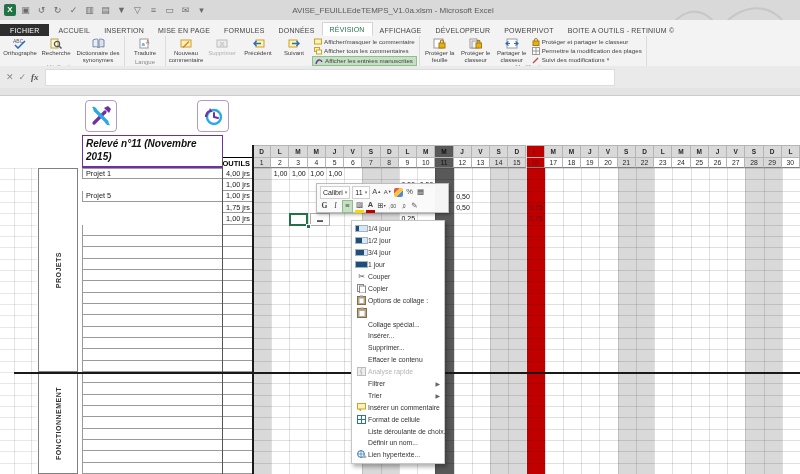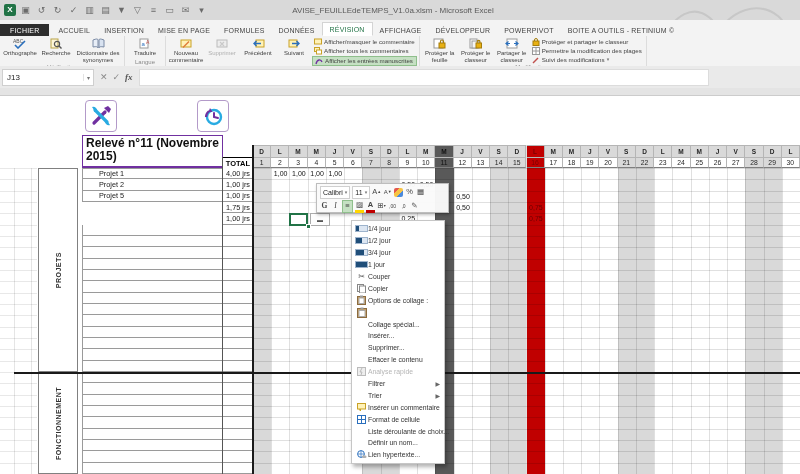--- a/index.html
+++ b/index.html
@@ -47,31 +47,31 @@
   
   .sheet{position:absolute;left:0;top:95px;width:800px;height:379px;background:#fff;overflow:hidden;z-index:1;}
   .stripe{position:absolute;top:50px;bottom:0;}
   .gridv{position:absolute;left:253px;right:0;top:50px;bottom:0;background:repeating-linear-gradient(to right,rgba(0,0,0,0.12) 0 1px,transparent 1px 18.233px);pointer-events:none;z-index:3;}
   .gridh{position:absolute;left:253px;right:0;top:73px;bottom:0;background:repeating-linear-gradient(to bottom,rgba(0,0,0,0.12) 0 1px,transparent 1px 11.33px);pointer-events:none;z-index:3;}
   .mgridh{position:absolute;left:0;width:37px;top:73px;bottom:0;background:repeating-linear-gradient(to bottom,rgba(0,0,0,0.09) 0 1px,transparent 1px 11.33px);pointer-events:none;z-index:1;}
   .mvline{position:absolute;top:73px;bottom:0;width:1px;background:rgba(0,0,0,0.10);z-index:1;}
   .hcell{position:absolute;display:flex;align-items:center;justify-content:center;box-sizing:border-box;border-right:1px solid #b5b5b5;border-top:1px solid #b5b5b5;z-index:4;}
   .hletter{font-size:6.5px;font-weight:bold;color:#454545;}
   .hnum{font-size:6.8px;color:#262626;border-bottom:1px solid #7f7f7f;}
-  .ncell{position:absolute;left:82px;width:141px;box-sizing:border-box;background:#fff;border:1px solid #9a9a9a;border-top:none;font-size:7.3px;color:#1a1a1a;display:flex;align-items:center;padding-left:16px;z-index:4;text-align:center;}
+  .ncell{position:absolute;left:82px;width:141px;box-sizing:border-box;background:#fff;border:1px solid #9a9a9a;border-top:none;font-size:7.3px;color:#1a1a1a;display:flex;align-items:center;padding-left:3px;z-index:4;text-align:center;}
   .tcell{position:absolute;left:223px;width:29px;box-sizing:border-box;background:#fff;border-bottom:1px solid #9a9a9a;font-size:7.3px;color:#1a1a1a;display:flex;align-items:center;justify-content:flex-end;padding-right:2px;z-index:4;}
   .val{position:absolute;font-size:7px;color:#111;display:flex;align-items:center;justify-content:flex-end;padding-right:2px;box-sizing:border-box;z-index:4;}
   .vline-days{position:absolute;left:252px;top:50px;bottom:0;width:1.5px;background:#1a1a1a;z-index:5;}
   .vline-total{position:absolute;left:222px;top:62px;bottom:0;width:1px;background:#555;z-index:5;}
   .thick{position:absolute;left:14px;right:0;top:277px;height:1.6px;background:#1a1a1a;z-index:5;}
   .secbox{position:absolute;left:38px;width:40px;box-sizing:border-box;background:#fff;border:1px solid #808080;display:flex;align-items:center;justify-content:center;z-index:4;}
   .seclabel{writing-mode:vertical-rl;transform:rotate(180deg);font-size:7px;font-weight:bold;color:#333;letter-spacing:.5px;}
   .titlebox{position:absolute;left:82px;top:40px;width:141px;height:33px;box-sizing:border-box;border:1px solid #7030a0;border-bottom:2.5px solid #7030a0;background:#fff;z-index:4;padding:1px 3px;}
   .titlebox .l1{font-size:7.5px;font-weight:bold;font-style:italic;color:#111;line-height:14px;}
-  .titlebox .l2{font-size:12px;font-weight:bold;color:#111;line-height:13px;}
+  .titlebox .l2{font-size:10px;font-weight:bold;font-style:italic;color:#111;line-height:13px;}
   .totalhdr{position:absolute;left:223px;top:62px;width:29px;height:11px;box-sizing:border-box;font-size:7.5px;font-weight:bold;color:#000;display:flex;align-items:center;justify-content:flex-end;padding-right:2px;border-top:1px solid #000;z-index:4;}
   .toolbtn{position:absolute;top:5px;width:32px;height:32px;box-sizing:border-box;border:1px solid #b39ac9;border-radius:4px;background:#fff;display:flex;align-items:center;justify-content:center;z-index:4;cursor:default;}
 
   
   .selcell{position:absolute;left:289px;top:118px;width:19px;height:12.5px;box-sizing:border-box;border:2px solid #217346;background:#fff;z-index:6;}
   .selhandle{position:absolute;left:306px;top:128.5px;width:3px;height:3px;background:#217346;border:1px solid #fff;z-index:7;}
   .dropbtn{position:absolute;left:310px;top:118px;width:20px;height:13px;box-sizing:border-box;background:#fdfdfd;border:1px solid #ababab;display:flex;align-items:center;justify-content:center;color:#555;font-size:6px;z-index:6;}
 
   
   .minibar{position:absolute;left:316px;top:88px;width:133px;height:30px;box-sizing:border-box;background:rgba(250,250,250,0.97);border:1px solid #bdbdbd;box-shadow:1px 2px 3px rgba(0,0,0,0.25);z-index:7;padding:1px 3px;}
@@ -328,24 +328,20 @@
             </div>
           </div>
       </div>
       <div class="rgname">Modifications</div>
     </div>
 
     <div style="flex:1"></div>
   </div>
 
   <div class="fbar">
-    <div class="namebox">
-      <span>J13</span>
-      <span class="caret">▾</span>
-    </div>
     <div class="fxbtns">
       <span>✕</span>
       <span>✓</span>
       <span class="fx">fx</span>
     </div>
     <div class="fx-input"></div>
   </div>
   <div class="strip"></div>
 
   <div class="sheet" id="sheet">
@@ -369,21 +365,21 @@
         <circle cx="13" cy="13" r="7" fill="none" stroke="#29abe2" stroke-width="2.4"></circle>
         <path d="M13,9 L13,13 L17,14" stroke="#7030a0" stroke-width="2" fill="none" stroke-linecap="round"></path>
         <path d="M5,13 a8,8 0 0 1 3,-6" fill="none" stroke="#7030a0" stroke-width="2.2"></path>
         <path d="M9,4 l-1.5,4 l4,0 z" fill="#7030a0"></path>
       </svg>
     </div>
 
     <div class="titlebox">
       <div class="l2">Relevé n°11 (Novembre 2015)</div>
     </div>
-    <div class="totalhdr">TOTAL</div>
+    <div class="totalhdr">OUTILS</div>
 
     <div class="gridv"></div>
     <div class="gridh"></div>
     <div class="vline-total"></div>
     <div class="vline-days"></div>
     <div class="thick"></div>
 
     <div class="secbox" style="top:73px;height:204px">
       <span class="seclabel">PROJETS</span>
     </div>
@@ -633,21 +629,20 @@
       <div class="hcell hletter" style="left: 727.067px; width: 18.2333px; top: 50px; height: 12px; background: rgb(217, 217, 217); color: rgb(38, 38, 38);">V</div>
       <div class="hcell hnum" style="left: 727.067px; width: 18.2333px; top: 61.5px; height: 11.5px; background: rgb(255, 255, 255); color: rgb(38, 38, 38);">27</div>
       <div class="hcell hletter" style="left: 745.3px; width: 18.2333px; top: 50px; height: 12px; background: rgb(217, 217, 217); color: rgb(38, 38, 38);">S</div>
       <div class="hcell hnum" style="left: 745.3px; width: 18.2333px; top: 61.5px; height: 11.5px; background: rgb(217, 217, 217); color: rgb(38, 38, 38);">28</div>
       <div class="hcell hletter" style="left: 763.533px; width: 18.2333px; top: 50px; height: 12px; background: rgb(217, 217, 217); color: rgb(38, 38, 38);">D</div>
       <div class="hcell hnum" style="left: 763.533px; width: 18.2333px; top: 61.5px; height: 11.5px; background: rgb(217, 217, 217); color: rgb(38, 38, 38);">29</div>
       <div class="hcell hletter" style="left: 781.767px; width: 18.2333px; top: 50px; height: 12px; background: rgb(217, 217, 217); color: rgb(38, 38, 38);">L</div>
       <div class="hcell hnum" style="left: 781.767px; width: 18.2333px; top: 61.5px; height: 11.5px; background: rgb(255, 255, 255); color: rgb(38, 38, 38);">30</div>
       <div class="ncell" style="top: 73px; height: 11.33px; border-top: 1px solid rgb(154, 154, 154);">Projet 1</div>
       <div class="tcell" style="top: 73px; height: 11.33px;">4,00 jrs</div>
-      <div class="ncell" style="top: 84.33px; height: 11.33px;">Projet 2</div>
       <div class="tcell" style="top: 84.33px; height: 11.33px;">1,00 jrs</div>
       <div class="ncell" style="top: 95.66px; height: 11.33px;">Projet 5</div>
       <div class="tcell" style="top: 95.66px; height: 11.33px;">1,00 jrs</div>
       <div class="tcell" style="top: 106.99px; height: 11.33px;">1,75 jrs</div>
       <div class="ncell" style="top: 131px; height: 11.33px;">Projet 5</div>
       <div class="tcell" style="top: 118.32px; height: 11.33px;">1,00 jrs</div>
       <div class="ncell" style="top: 129.65px; height: 11.33px;"></div>
       <div class="tcell" style="top: 129.65px; height: 11.33px;"></div>
       <div class="ncell" style="top: 140.98px; height: 11.33px;"></div>
       <div class="tcell" style="top: 140.98px; height: 11.33px;"></div>

